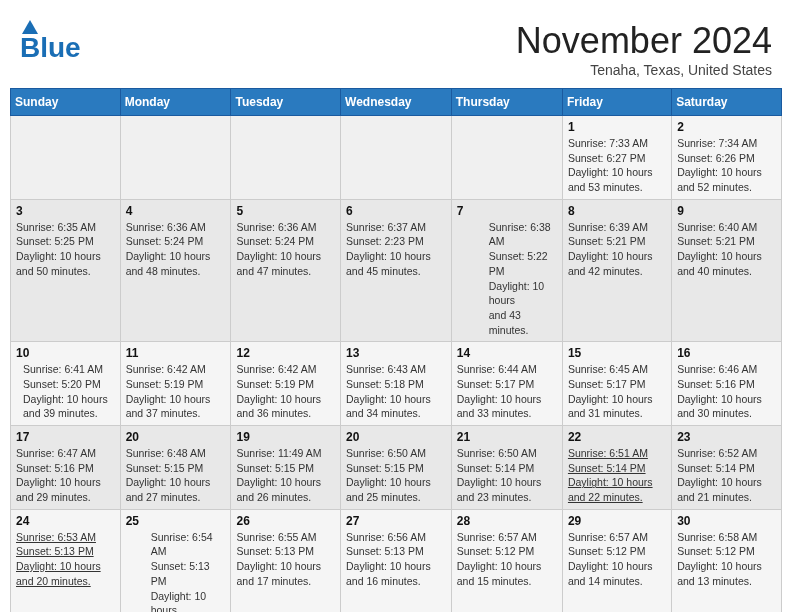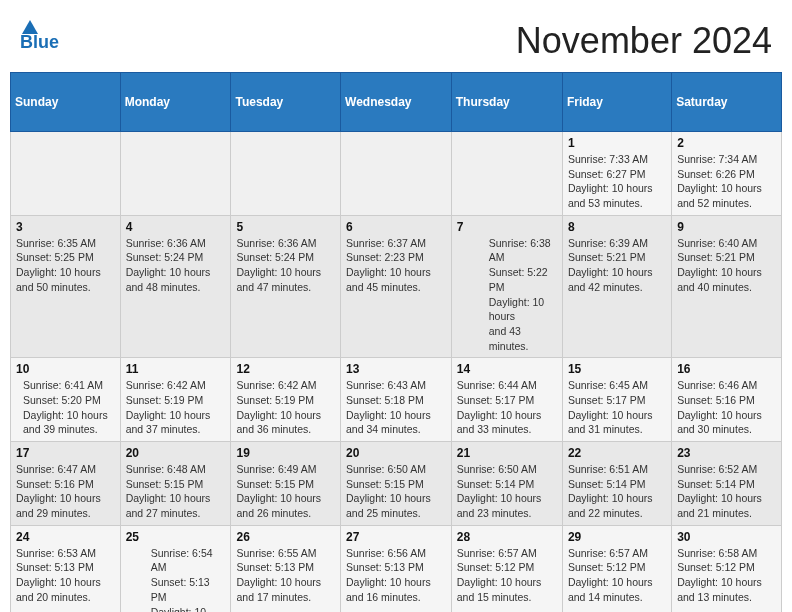--- a/index.html
+++ b/index.html
@@ -49,21 +49,21 @@
     }
     .calendar {
       width: 100%;
       border-collapse: collapse;
       margin-top: 5px;
       font-size: 11px;
     }
     .calendar thead th {
       background: #2a7abf;
       color: #fff;
-      padding: 22px 4px;
+      padding: 6px 4px;
       text-align: left;
       font-weight: bold;
       font-size: 12px;
       border: 1px solid #1a5a9f;
     }
     .calendar tbody td {
       border: 1px solid #ccc;
       vertical-align: top;
       padding: 4px 5px;
       width: 113px;
@@ -92,24 +92,25 @@
     }
   </style>
 </head>
 <body>
 
 <div class="header">
   <div class="logo">
     <div class="logo-text">
       <div class="logo-triangle"></div>
     </div>
-    <span class="logo-blue" style="font-size:18px;font-weight:bold;margin-top:-4px;">Blue</span>
+    <span class="logo-blue" style="font-size:28px;font-weight:bold;margin-top:-4px;">Blue</span>
   </div>
   <div class="title-block">
     <div class="month-title">November 2024</div>
+    <div class="location">Tenaha, Texas, United States</div>
   </div>
 </div>
 
 <table class="calendar">
   <thead>
     <tr>
     <th>Sunday</th>
         <th>Monday</th>
         <th>Tuesday</th>
         <th>Wednesday</th>
@@ -252,58 +253,58 @@
         </td>
         <td>
           <div class="day-num">20</div>
           <div class="day-info" style="white-space: pre-line;">Sunrise: 6:48 AM
 Sunset: 5:15 PM
 Daylight: 10 hours
 and 27 minutes.</div>
         </td>
         <td>
           <div class="day-num">19</div>
-          <div class="day-info" style="white-space: pre-line;">Sunrise: 6:49 AM
+          <div class="day-info" style="white-space: pre-line;">Sunrise: 11:49 AM
 Sunset: 5:15 PM
 Daylight: 10 hours
 and 26 minutes.</div>
         </td>
         <td>
           <div class="day-num">20</div>
           <div class="day-info" style="white-space: pre-line;">Sunrise: 6:50 AM
 Sunset: 5:15 PM
 Daylight: 10 hours
 and 25 minutes.</div>
         </td>
         <td>
           <div class="day-num">21</div>
           <div class="day-info" style="white-space: pre-line;">Sunrise: 6:50 AM
 Sunset: 5:14 PM
 Daylight: 10 hours
 and 23 minutes.</div>
         </td>
         <td>
           <div class="day-num">22</div>
-          <div class="day-info" style="white-space: pre-line;">Sunrise: 6:51 AM
+          <div class="day-info" style="white-space: pre-line; text-decoration: underline;">Sunrise: 6:51 AM
 Sunset: 5:14 PM
 Daylight: 10 hours
 and 22 minutes.</div>
         </td>
         <td>
           <div class="day-num">23</div>
           <div class="day-info" style="white-space: pre-line;">Sunrise: 6:52 AM
 Sunset: 5:14 PM
 Daylight: 10 hours
 and 21 minutes.</div>
         </td>
       </tr>
       <tr>
         <td>
           <div class="day-num">24</div>
-          <div class="day-info" style="white-space: pre-line;">Sunrise: 6:53 AM
+          <div class="day-info" style="white-space: pre-line; text-decoration: underline;">Sunrise: 6:53 AM
 Sunset: 5:13 PM
 Daylight: 10 hours
 and 20 minutes.</div>
         </td>
         <td>
           <div class="day-num">25</div>
           <div class="day-info" style="white-space: pre-line; margin-left: 25px;">Sunrise: 6:54 AM
 Sunset: 5:13 PM
 Daylight: 10 hours
 and 19 minutes.</div>

